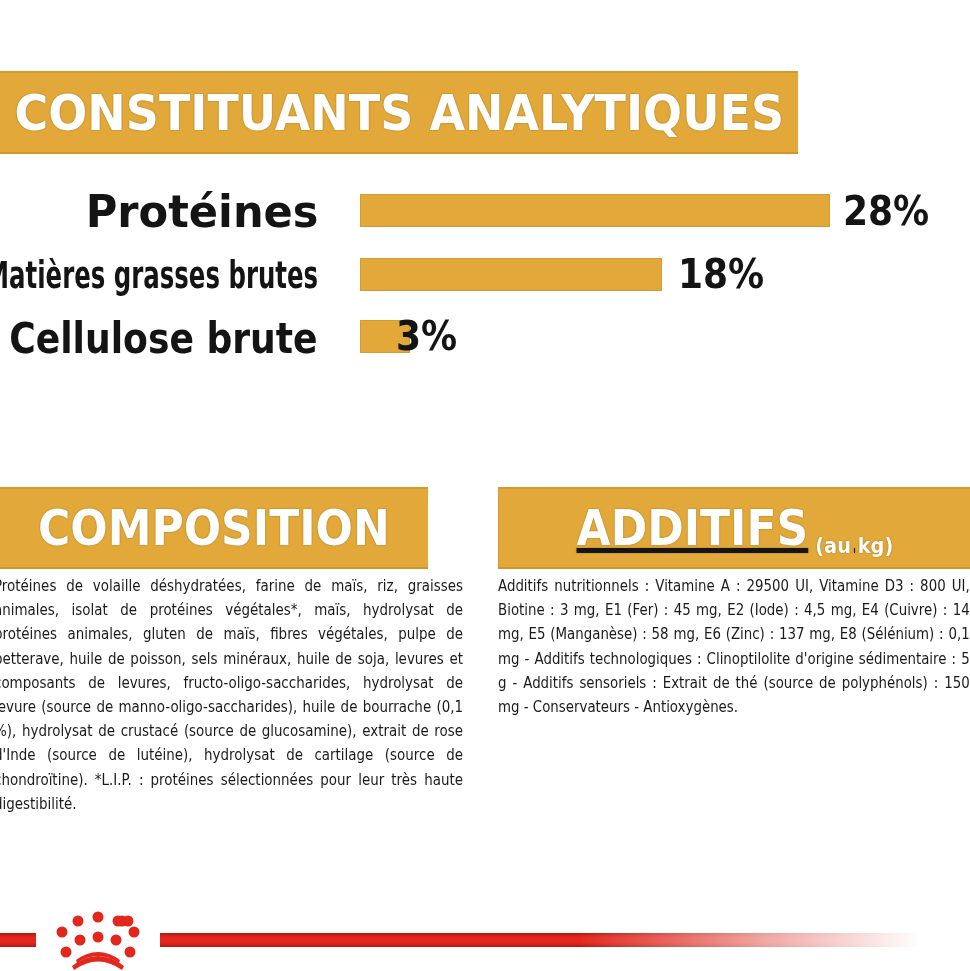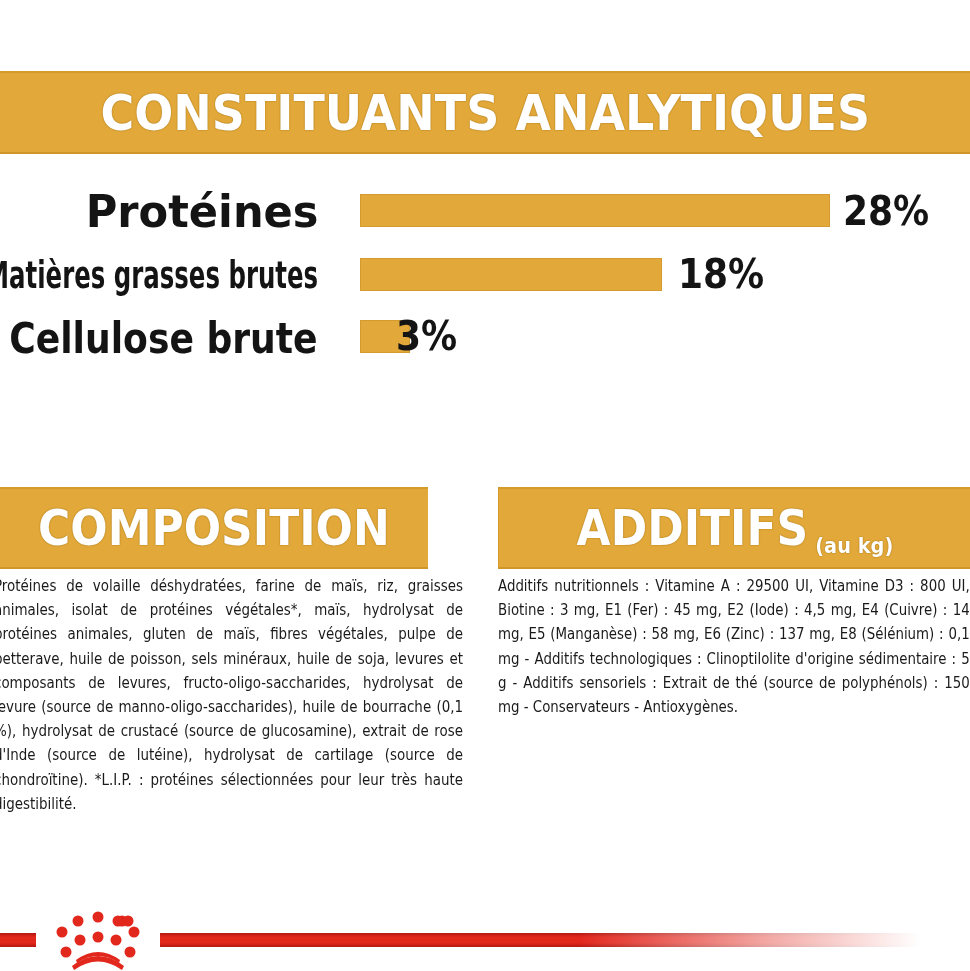--- a/index.html
+++ b/index.html
@@ -14,27 +14,27 @@
     display: flex; align-items: center; justify-content: center;
   }
   .band-title {
     font-family: "DejaVu Sans", sans-serif;
     font-weight: bold;
     color: #ffffff;
     letter-spacing: 0px;
     text-shadow: 0 0 2px #b07d1a, 0 0 1px #a8761a;
     white-space: nowrap;
   }
-  #band-analytics { left: 0; top: 71px; width: 970px; height: 83px; }
+  #band-analytics { left: 0; top: 71px; width: 798px; height: 83px; }
   #band-analytics .band-title { font-size: 50px; transform: scaleX(0.92); }
 
   #band-composition { left: 0; top: 487px; width: 428px; height: 82px; }
   #band-composition .band-title { font-size: 50px; transform: scaleX(0.88); }
 
-  #band-additifs { left: 498px; top: 487px; width: 472px; height: 82px; border-left: 1px solid #d39a2c; }
+  #band-additifs { left: 498px; top: 487px; width: 472px; height: 82px; border-left: 1px solid #d39a2c; text-decoration: underline; }
   #band-additifs .band-title { font-size: 50px; transform: scaleX(0.88); }
   #band-additifs .band-sub { font-size: 22px; margin-left: 8px; position: relative; top: 8px; }
 
   
   .row-label {
     position: absolute;
     right: 652px; 
     font-weight: bold;
     white-space: nowrap;
     transform-origin: right center;

